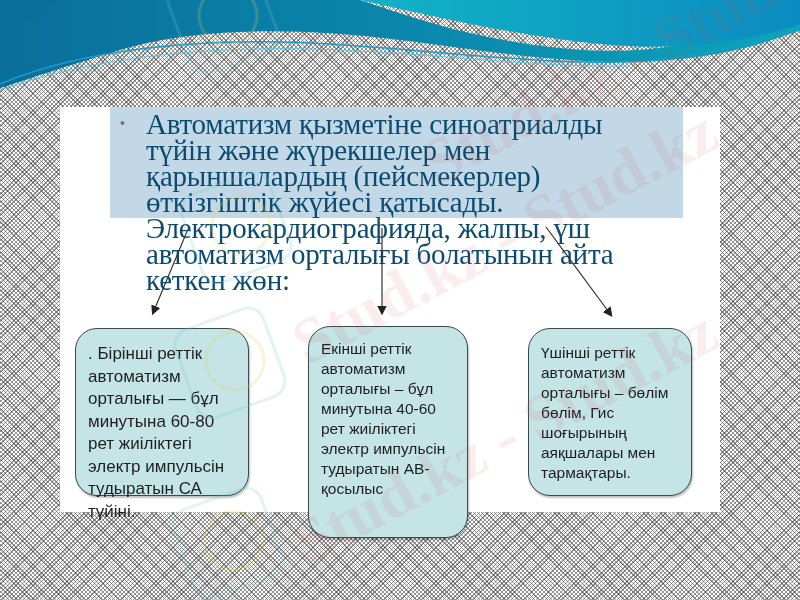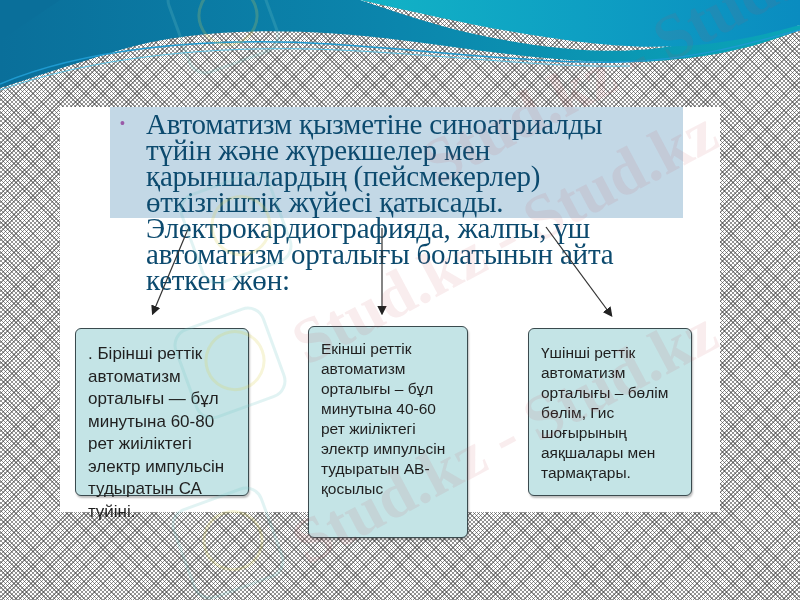--- a/index.html
+++ b/index.html
@@ -37,21 +37,21 @@
     .header-bullet {
       position: absolute; left: 10px; top: 8px; color: #9a5aa8; font-size: 14px;
     }
     .header-text {
       margin-left: 24px; font-family: "Liberation Serif", serif; font-size: 29px;
       line-height: 26px; color: #0c4a6e; letter-spacing: -0.2px;
     }
     .arrows { position: absolute; left: 0; top: 0; width: 660px; height: 405px; }
     .box {
       position: absolute; background: #c4e4e6; border: 1.5px solid #3a4a4e;
-      border-radius: 6px; box-sizing: border-box; padding: 14px 10px 10px 12px;
+      border-radius: 22px; box-sizing: border-box; padding: 14px 10px 10px 12px;
       box-shadow: 1px 2px 2px rgba(0,0,0,0.25);
     }
     .box-text { font-size: 15.5px; line-height: 20px; color: #1f1f1f; }
     #box1 { left: 15px; top: 221px; width: 174px; height: 168px; }
     #box1 .box-text { font-size: 17px; line-height: 22.5px; }
     #box2 { left: 248px; top: 219px; width: 160px; height: 212px; padding-top: 12px; }
     #box3 { left: 468px; top: 221px; width: 164px; height: 168px; padding-top: 14px; }
   </style>
 </head>
 <body>

